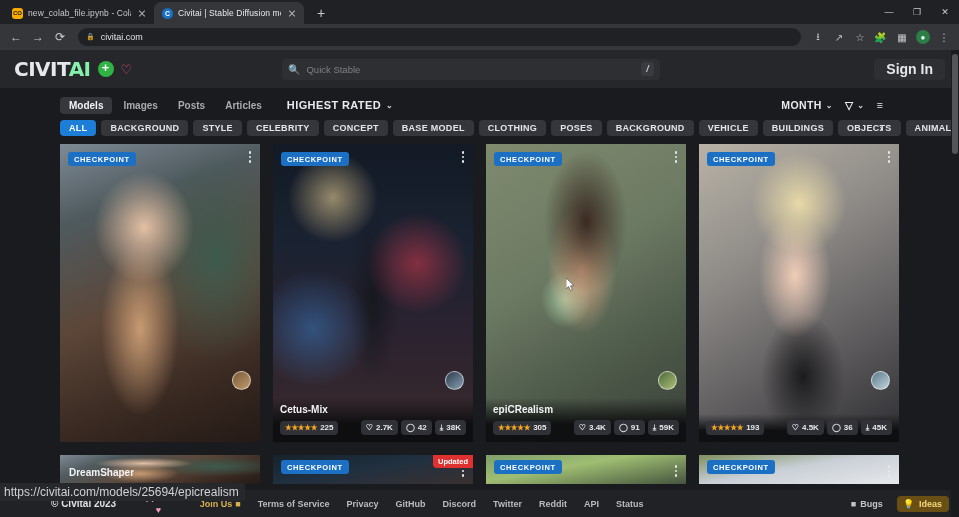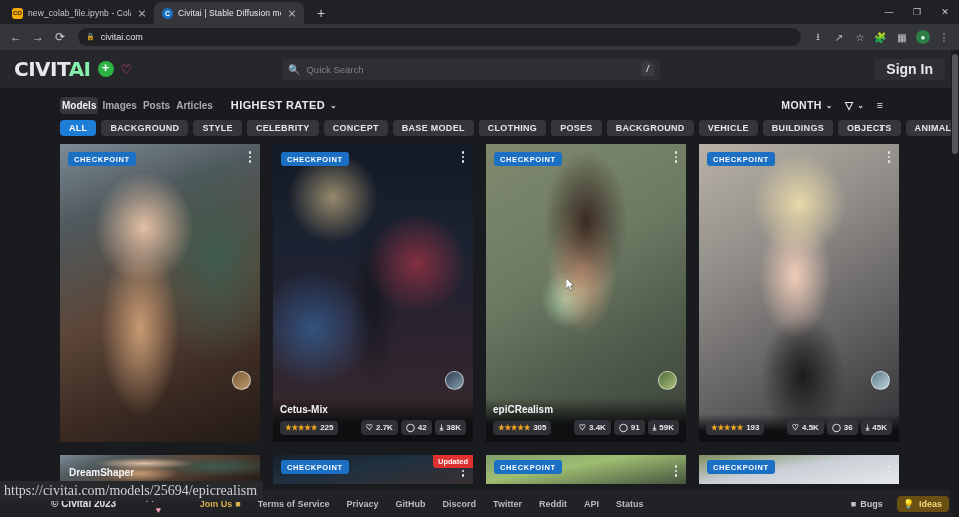--- a/index.html
+++ b/index.html
@@ -95,21 +95,21 @@
                display:flex; align-items:center; justify-content:center; }
 
   .signin { position:absolute; right:14px; height:21px; padding:0 12px;
             background:#2e2f33; border-radius:4px; color:#e6e7ea; font-size:14px;
             font-weight:bold; display:flex; align-items:center; }
 
   
   .navrow { display:flex; align-items:center; padding:7px 50px 0 60px;
             gap:0; position:relative; height:27px; }
   .navtabs { display:flex; align-items:center; gap:2px; }
-  .navtab { padding:3px 2px; font-size:10px; color:#a9abb0; border-radius:4px;
+  .navtab { padding:3px 9px; font-size:10px; color:#a9abb0; border-radius:4px;
             font-weight:bold; }
   .navtab.active { background:#36373c; color:#f1f2f4; }
   .sortsel { display:flex; align-items:center; gap:5px; margin-left:16px;
              color:#e9eaec; font-size:11px; font-weight:bold; letter-spacing:.4px;}
   .chev { font-size:8px; opacity:.9; }
   .navright { position:absolute; right:76px; display:flex; align-items:center; gap:12px;
               color:#e9eaec; font-size:10.5px; font-weight:bold; letter-spacing:.4px;}
   .nr-item { display:flex; align-items:center; gap:4px; }
 
   
@@ -165,22 +165,22 @@
   .flink { font-size:9px; color:#b9bbc0; font-weight:bold; margin-right:17px;
            display:flex; align-items:center; gap:3px; white-space:nowrap; }
   .flink.support { color:#f1a0b4;flex-direction:column; }
   .flink.join { color:#d9b24c; }
   .fright { margin-left:auto; display:flex; align-items:center; gap:7px; }
   .fbtn { font-size:9px; color:#c3c5c9; font-weight:bold; display:flex;
           align-items:center; gap:4px; padding:3px 7px; border-radius:4px;}
   .fbtn.ideas { background:#6a4f14; color:#f5d77a; }
 
   .statusbar { position:absolute; left:0; bottom:16px; background:#27282c;
-               color:#cfd1d5; font-size:14px; padding:2px 6px 2px 4px;
-               border-radius:0 3px 0 0; z-index:20; white-space:nowrap;font-family:Liberation Serif, serif; }
+               color:#cfd1d5; font-size:12px; padding:2px 6px 2px 4px;
+               border-radius:0 3px 0 0; z-index:20; white-space:nowrap; }
 
   .scrollbar { position:absolute; right:0; top:50px; width:8px; height:467px;
                background:#1a1b1e; }
   .scrollthumb { position:absolute; right:1px; top:4px; width:6px; height:100px;
                  background:#53555b; border-radius:3px; }
 
   .cursor { position:absolute; z-index:40; width:10px; height:15px; }
 
   
   .art1 { background:
@@ -263,21 +263,21 @@
       <div class="logo">
         <span class="logo-text">
           <span class="logo-civit">CIVIT</span><span class="logo-ai">AI</span>
         </span>
         <span class="logo-plus">+</span>
         <span class="logo-heart">♡</span>
       </div>
       <div class="searchwrap">
         <div class="searchbar">
           <span class="search-ico">🔍</span>
-          <span class="search-ph">Quick Search</span>
+          <span class="search-ph">Quick Stable</span>
           <span class="slash-key">/</span>
         </div>
       </div>
       <div class="signin">Sign In</div>
     </div>
 
     <div class="navrow">
       <div class="navtabs">
         <div class="navtab active">Models</div>
         <div class="navtab">Images</div>

